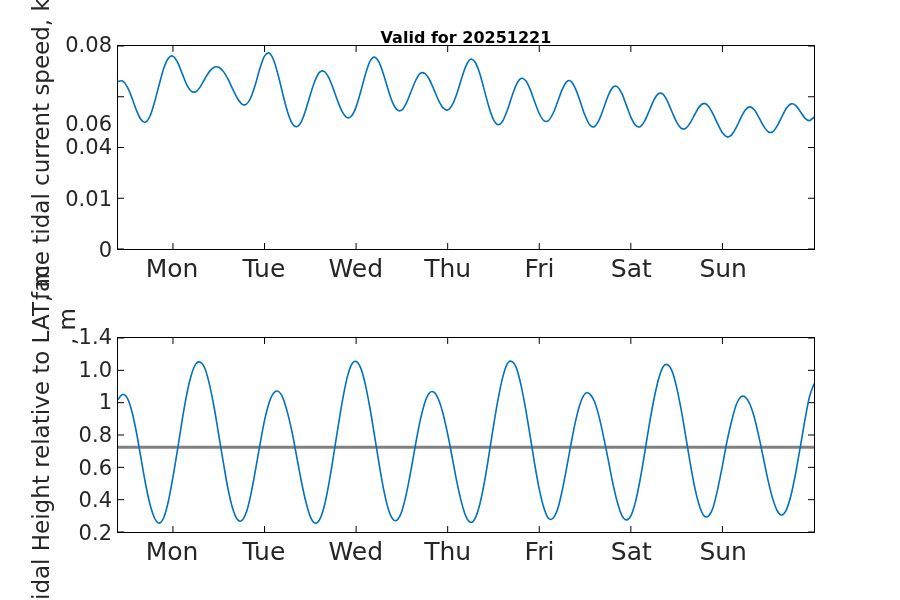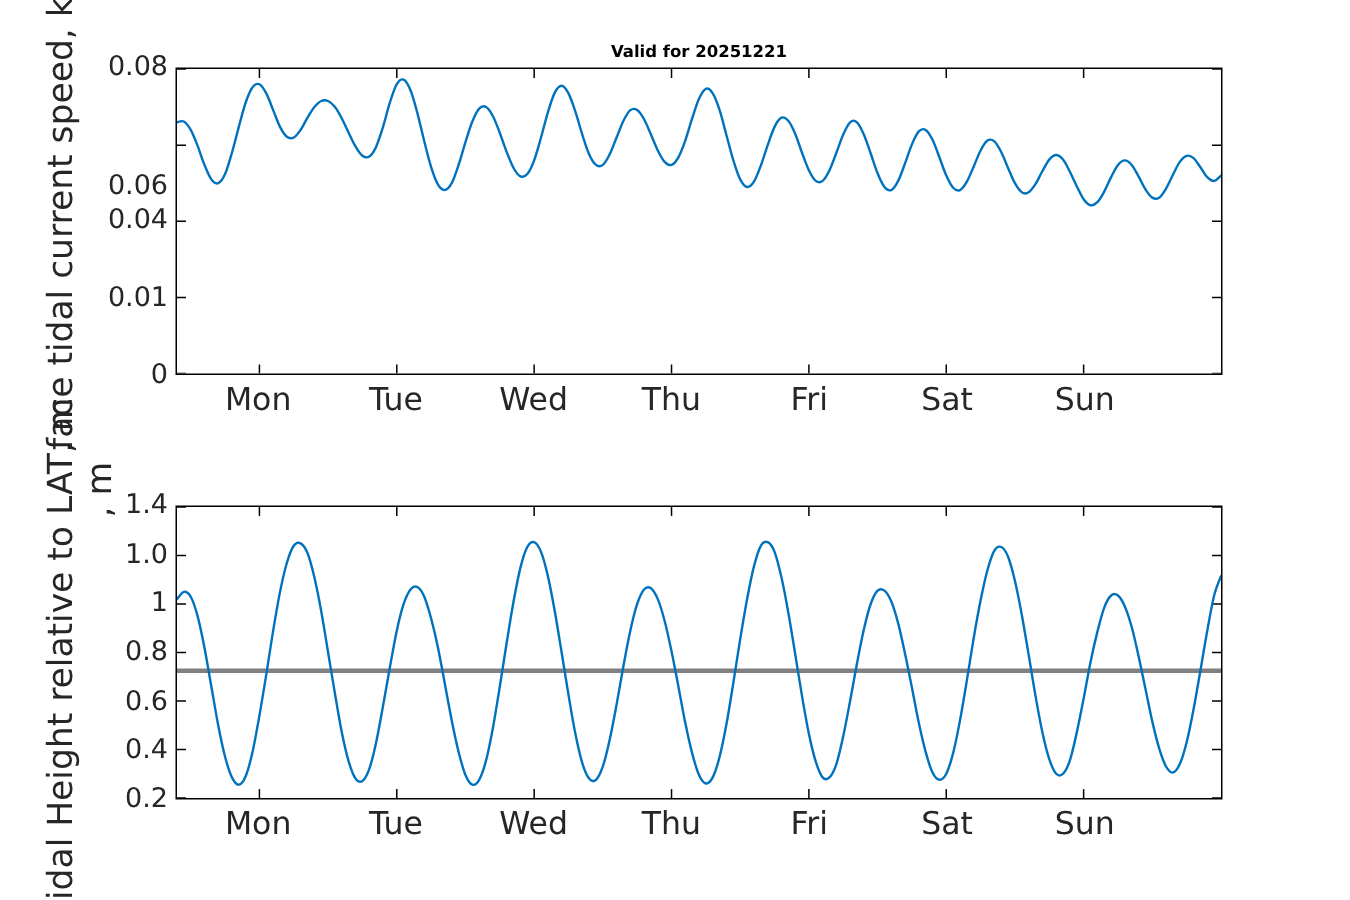--- a/index.html
+++ b/index.html
@@ -47,21 +47,21 @@
     width: 100%;
     height: 100%;
     display: block;
   }
   .subtitle {
     position: absolute;
     left: 117px;
     top: 28px;
     width: 698px;
     text-align: center;
-    font-size: 11px;
+    font-size: 16px;
     font-weight: bold;
     font-family: "DejaVu Sans", sans-serif;
     color: #000;
     white-space: nowrap;
   }
   .main-title {
     position: absolute;
     top: 297px;
     left: 117px;
     width: 698px;
@@ -76,38 +76,38 @@
   .main-title span {
     display: inline-block;
     position: relative;
     left: 0px;
   }
   
   .ytick {
     position: absolute;
     right: 0;
     text-align: right;
-    font-size: 18px;
+    font-size: 21px;
     color: #262626;
     font-family: "DejaVu Sans", sans-serif;
     line-height: 1;
     white-space: nowrap;
     transform: translateY(-50%);
   }
   .ytick-col {
     position: absolute;
     width: 58px;
   }
   #ytick-col-current { left: 54px; top: 45px; height: 205px; }
   #ytick-col-height  { left: 54px; top: 337px; height: 196px; }
 
   .xtick {
     position: absolute;
     text-align: center;
-    font-size: 21px;
+    font-size: 25px;
     color: #262626;
     font-family: "DejaVu Sans", sans-serif;
     white-space: nowrap;
     transform: translateX(-50%);
     line-height: 1;
   }
   .xtick-row { position: absolute; }
   #xtick-row-current { left: 117px; top: 256px; width: 698px; height: 26px; }
   #xtick-row-height  { left: 117px; top: 539px; width: 698px; height: 26px; }
 

